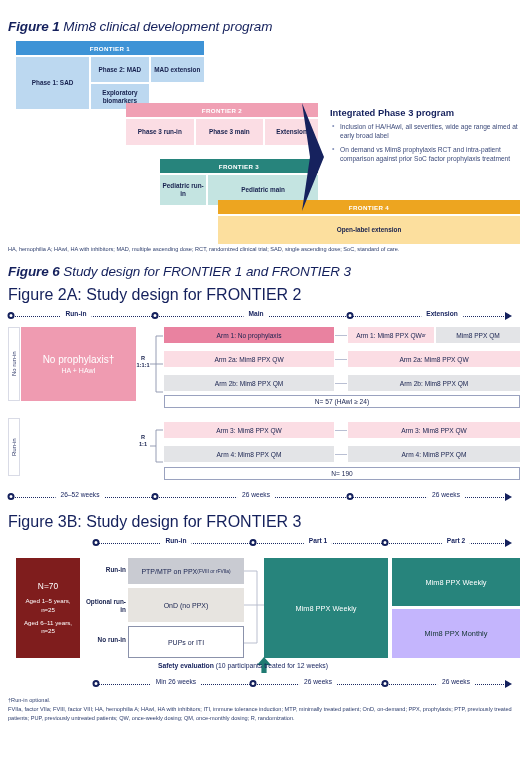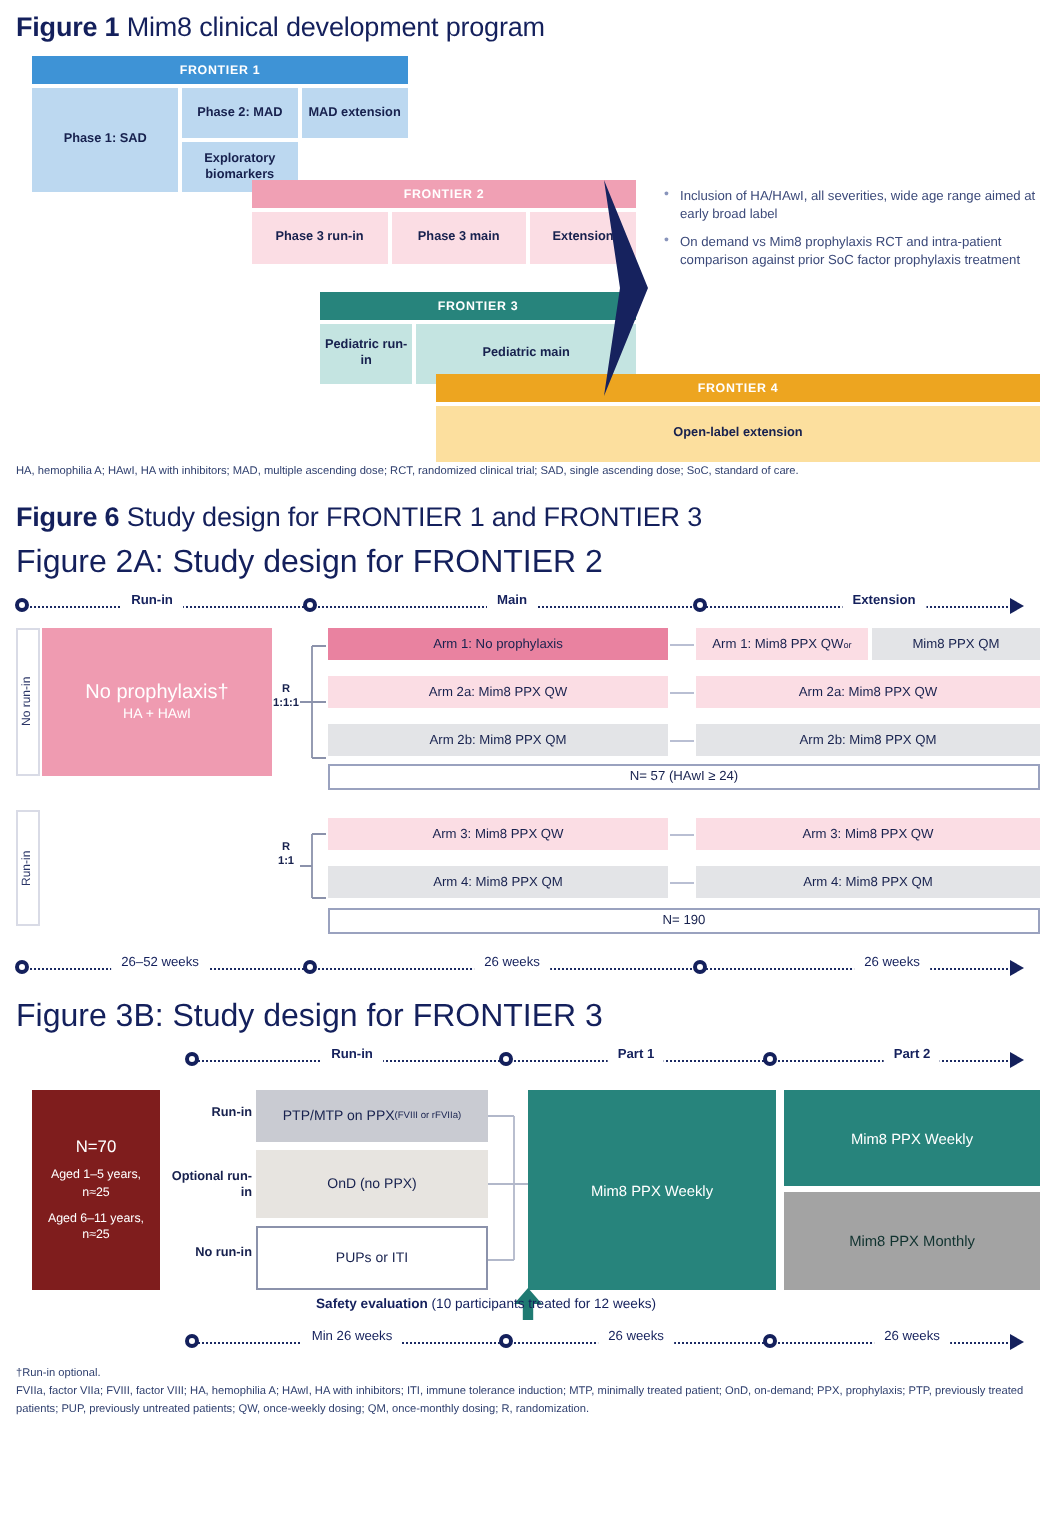--- a/index.html
+++ b/index.html
@@ -5,21 +5,21 @@
   * { box-sizing: border-box; }
   html, body { margin:0; padding:0; }
   body {
     width:520px; height:762px; background:#ffffff;
     font-family:"Liberation Sans", sans-serif;
     color:#1f2a5a; overflow:hidden; position:relative;
   }
   .page { position:relative; width:520px; height:762px; padding:0 8px; }
 
   
-  .fig-title { font-size:13.5px; color:#14205c; margin:6px 0 7px 0; letter-spacing:-0.1px; }
+  .fig-title { font-size:13.5px; color:#14205c; margin:19px 0 7px 0; letter-spacing:-0.1px;font-style:italic; }
   .fig-title b { font-weight:bold; }
   .fig-title span.reg { font-weight:normal; }
   .sub-title { font-size:16px; color:#14205c; margin:4px 0 6px 0; font-weight:normal; }
 
   
   .fig1 { position:relative; height:200px; }
   .grp { position:absolute; }
   .bar-head {
     font-size:6.2px; font-weight:bold; text-align:center; letter-spacing:.35px;
     color:#ffffff; padding:4px 0 3px 0;
@@ -181,20 +181,21 @@
       </div>
     </div>
 
     <div class="arrow-wrap">
       <svg width="26" height="108" viewBox="0 0 26 108">
         <polygon points="0,0 22,54 0,108 8,54" fill="#16225e"></polygon>
       </svg>
     </div>
 
     <div class="int-box">
+      <div class="int-title">Integrated Phase 3 program</div>
       <ul class="int-list">
         <li>Inclusion of HA/HAwI, all severities, wide age range aimed at early broad label</li>
         <li>On demand vs Mim8 prophylaxis RCT and intra-patient comparison against prior SoC factor prophylaxis treatment</li>
       </ul>
     </div>
   </div>
 
   <div class="footnote" id="f1note">HA, hemophilia A; HAwI, HA with inhibitors; MAD, multiple ascending dose; RCT, randomized clinical trial; SAD, single ascending dose; SoC, standard of care.</div>
 
   <div class="fig-title" style="margin-top:11px;">
@@ -314,21 +315,21 @@
     <div class="armbox" style="left:120px; top:34px; width:116px; height:34px; background:#e7e4e0; font-size:7px;">OnD (no PPX)</div>
     <div class="armbox" style="left:120px; top:72px; width:116px; height:32px; background:#ffffff; border:1px solid #8b92ab; font-size:7px;">PUPs or ITI</div>
 
     <svg class="connector" style="left:236px; top:10px;" width="20" height="86">
       <path d="M0,7 L13,7 M13,7 L13,79 M0,41 L13,41 M0,79 L13,79 M13,41 L20,41" stroke="#b2b8ca" fill="none" stroke-width="0.9"></path>
     </svg>
 
     <div class="tealbox" style="left:256px; top:4px; width:124px; height:100px; background:#27847c;">Mim8 PPX Weekly</div>
 
     <div class="tealbox" style="left:384px; top:4px; width:128px; height:48px; background:#27847c;">Mim8 PPX Weekly</div>
-    <div class="tealbox" style="left:384px; top:55px; width:128px; height:49px; background:#a3a3a3; color:#10322f;">Mim8 PPX Monthly</div>
+    <div class="tealbox" style="left:384px; top:55px; width:128px; height:49px; background:#c4b5fd; color:#10322f;">Mim8 PPX Monthly</div>
 
     <div class="up-arrow" style="left:246px; top:103px;">
       <svg width="20" height="16" viewBox="0 0 20 16">
         <path d="M10,0 L17,8 L12.6,8 L12.6,16 L7.4,16 L7.4,8 L3,8 Z" fill="#1f7a72"></path>
       </svg>
     </div>
     <div class="safety" style="left:150px; top:108px;">
       <b>Safety evaluation</b><span> (10 participants treated for 12 weeks)</span>
     </div>
   </div>

